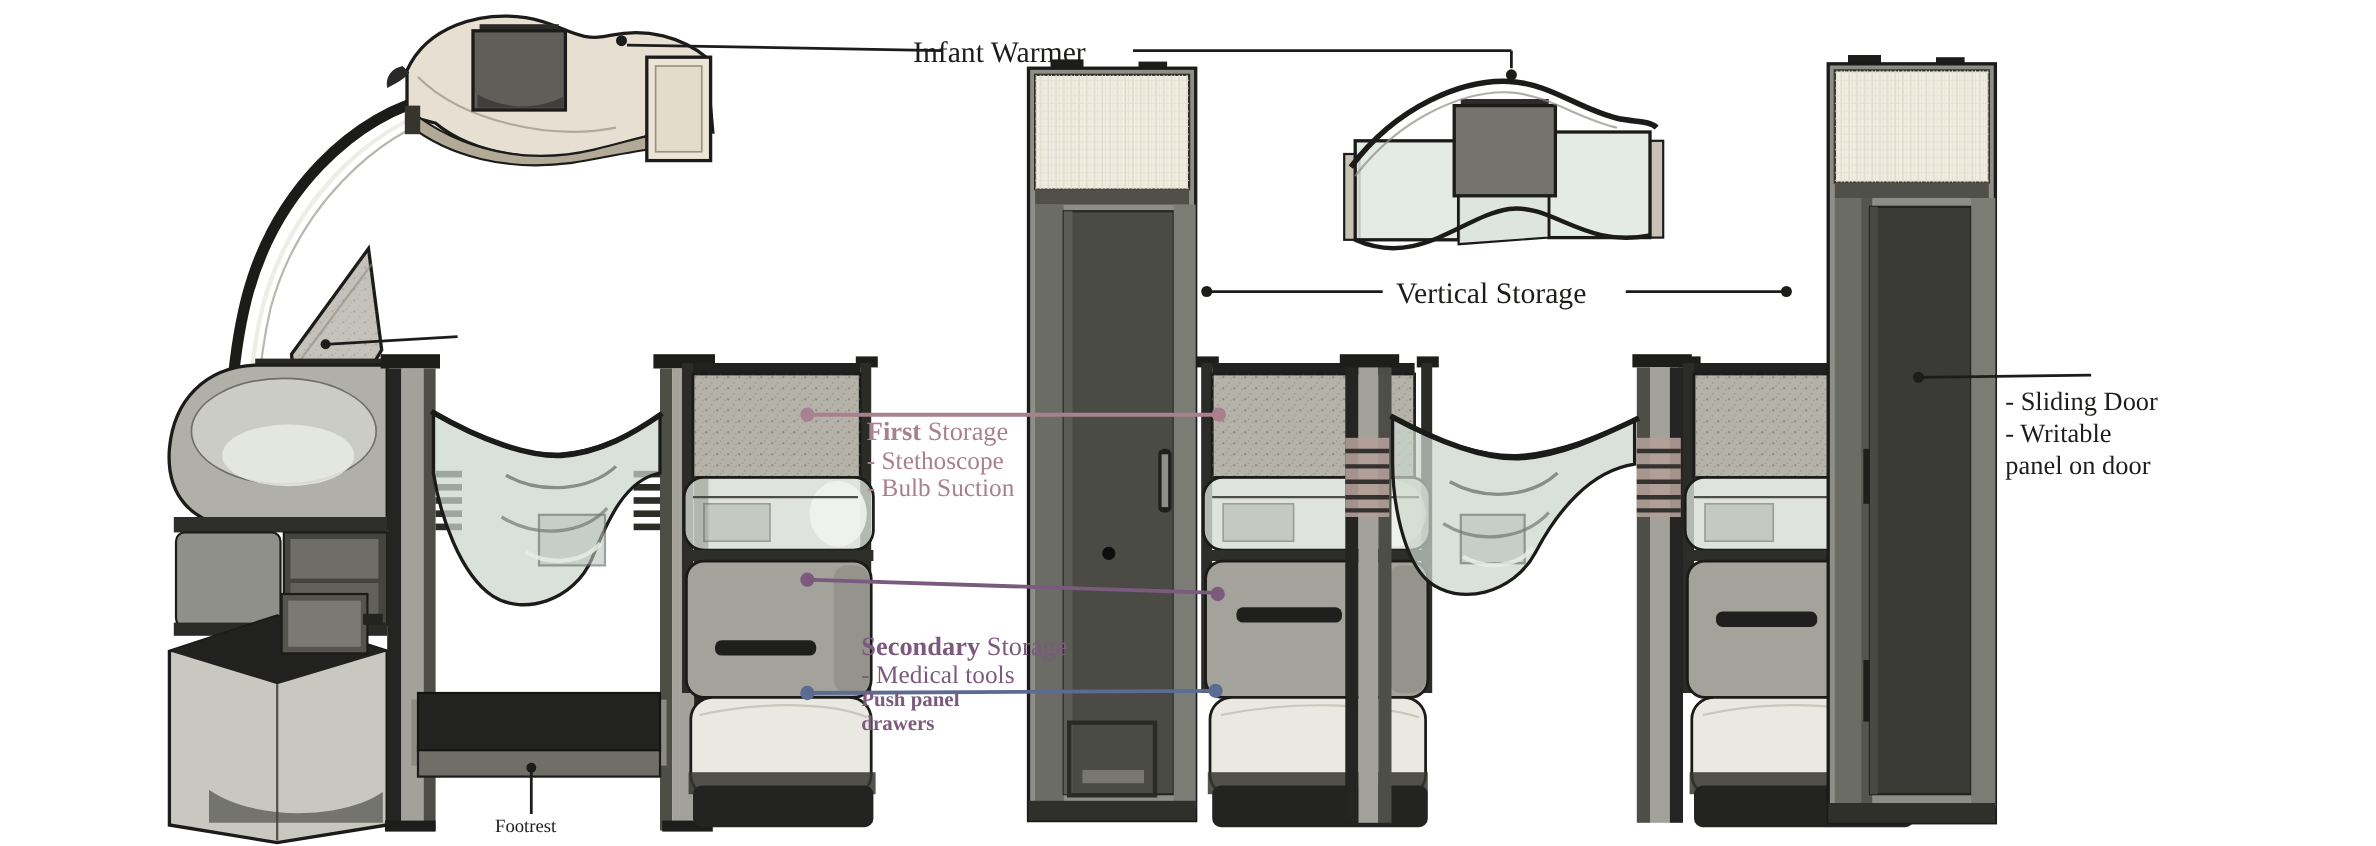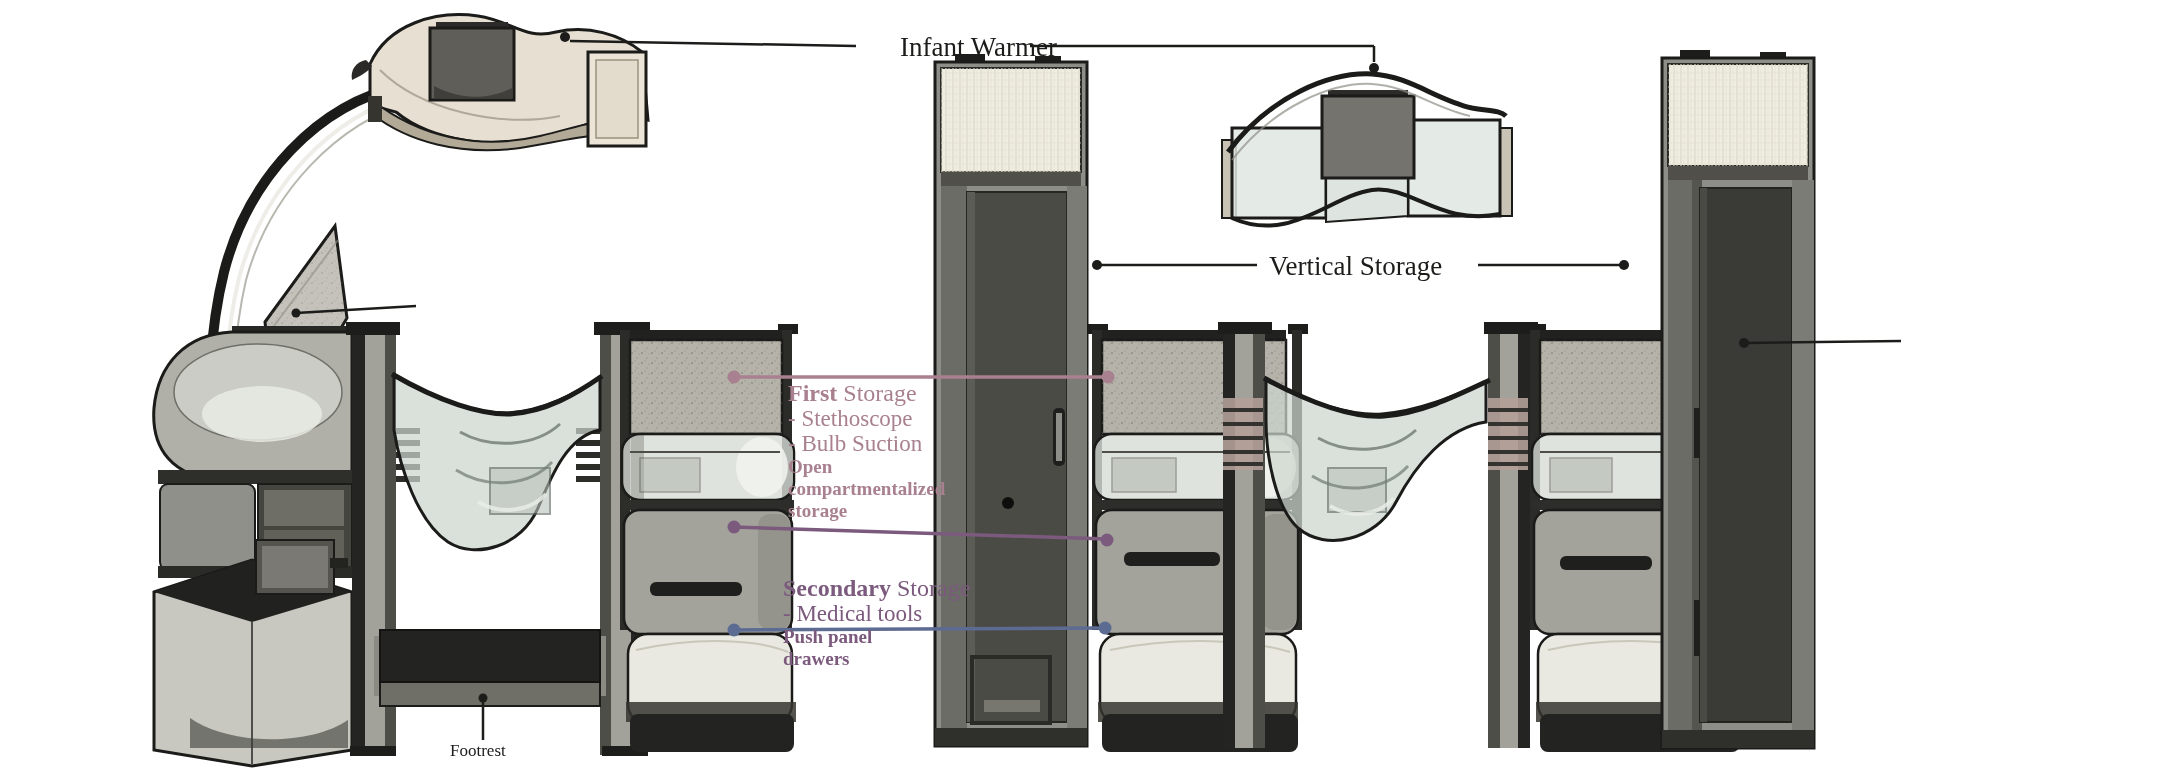--- a/index.html
+++ b/index.html
@@ -302,33 +302,37 @@
     <line x1="734" y1="527" x2="1107" y2="539" stroke-width="3.5" stroke="#7b5a7d"></line>
     <circle cx="734" cy="527" r="6.5" fill="#7b5a7d"></circle>
     <circle cx="1107" cy="540" r="6.5" fill="#7b5a7d"></circle>
 
     <line x1="734" y1="630" x2="1105" y2="628" stroke-width="3.5" stroke="#5c6b92"></line>
     <circle cx="734" cy="630" r="6.5" fill="#5c6b92"></circle>
     <circle cx="1105" cy="628" r="6.5" fill="#5c6b92"></circle>
   </g>
 </svg>
 
-  <div class="lbl lbl-lg" style="left:900px;top:32px;">Infant Warmer</div>
+  <div class="lbl lbl-lg" style="left:830px;top:32px;">Infant Warmer</div>
 
 
   <div class="lbl lbl-lg" style="left:1269px;top:251px;">Vertical Storage</div>
 
+  <div class="lbl lbl-sd" style="left:1823px;top:352px;">
+    <div>- Sliding Door</div>
+    <div>- Writable</div>
+    <div>panel on door</div>
+  </div>
 
   <div class="lbl lbl-sm" style="left:450px;top:741px;">Footrest</div>
 
   <div class="callout first" style="left:788px;top:380px;">
     <div class="title"><span class="b">First</span><span> Storage</span></div>
     <div class="item">- Stethoscope</div>
     <div class="item">- Bulb Suction</div>
-    <div class="note">Open compartmentalized storage</div>
   </div>
 
   <div class="callout secondary" style="left:783px;top:531px;">
     <div class="title"><span class="b">Secondary</span><span> Storage</span></div>
     <div class="item">- Medical tools</div>
     <div class="note">Push panel drawers</div>
   </div>
 
 
 </div>

